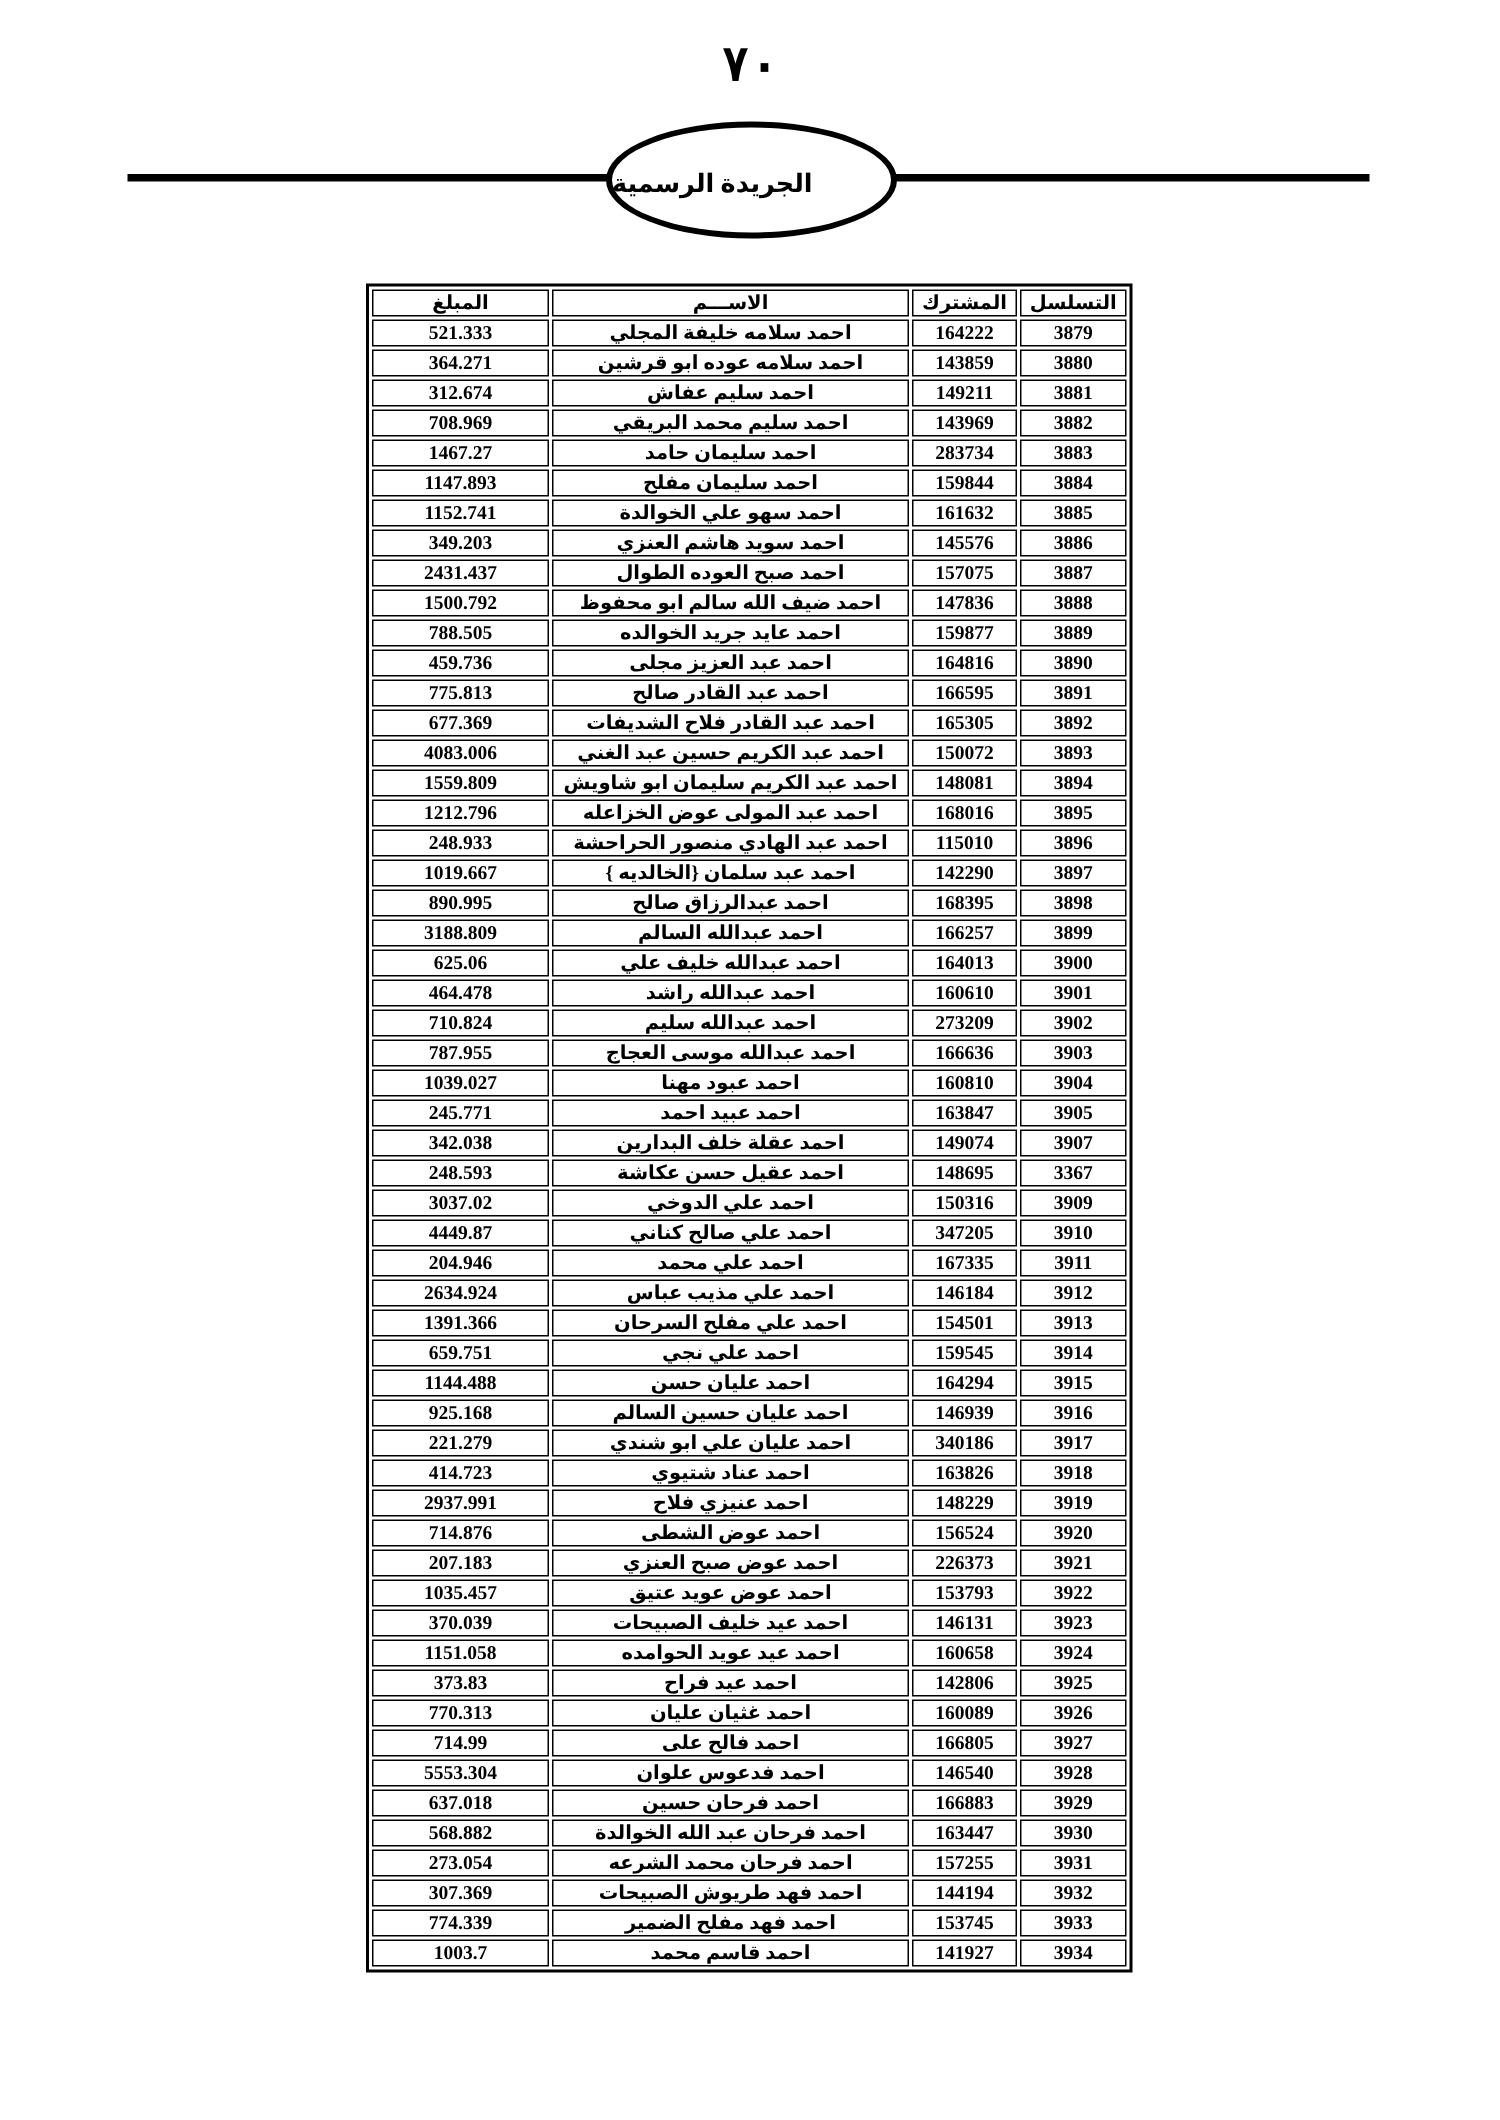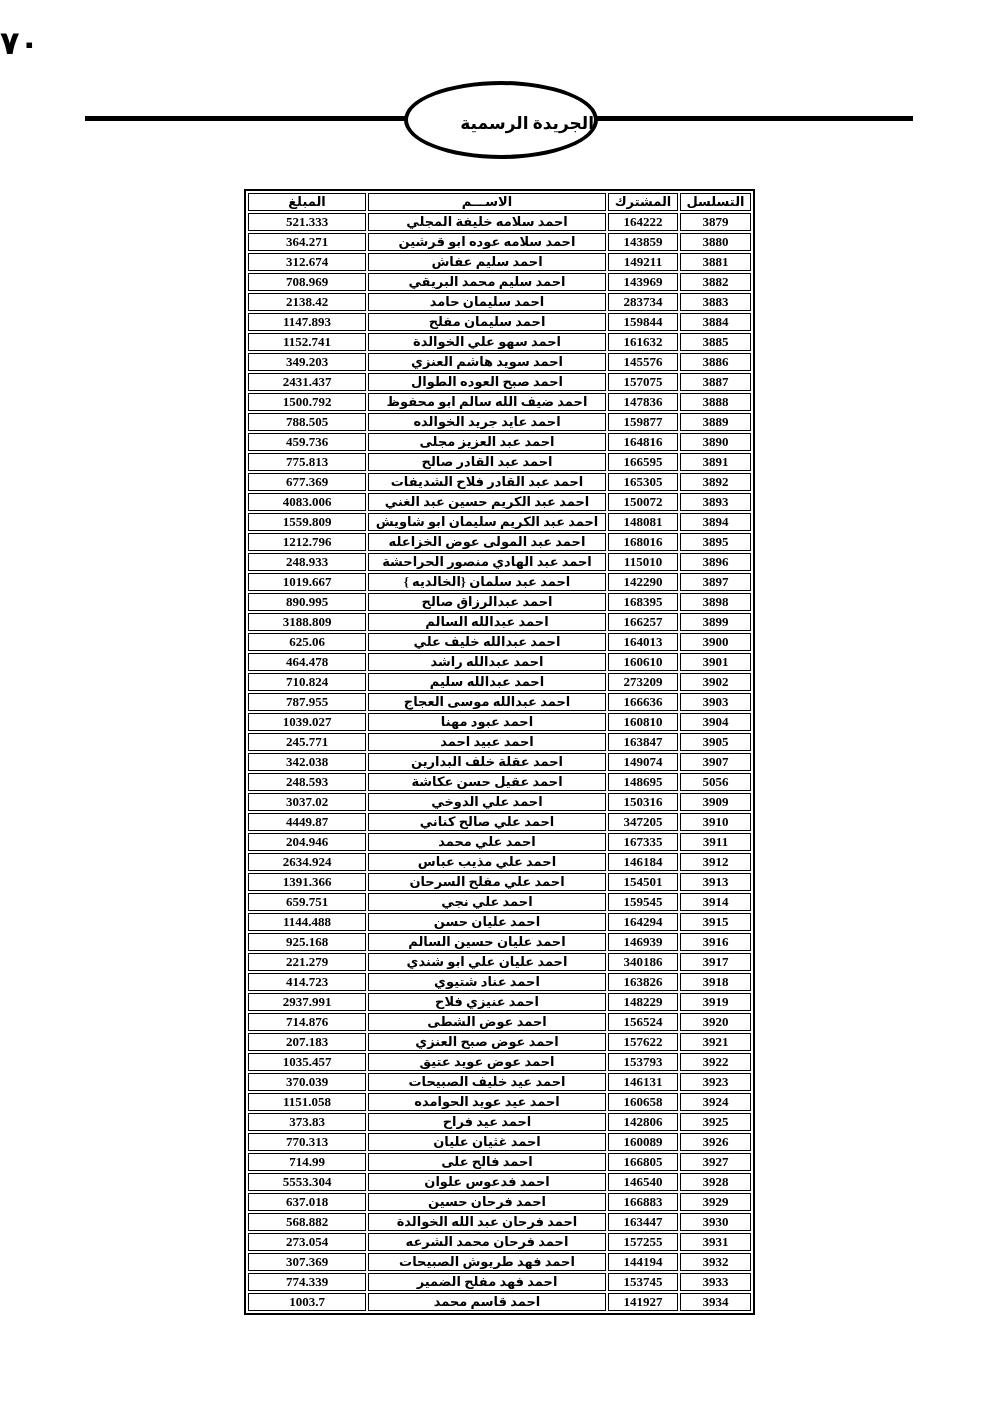--- a/index.html
+++ b/index.html
@@ -15,45 +15,46 @@
     height: 1413px;
     background: #ffffff;
     overflow: hidden;
     direction: rtl;
   }
   .page-number {
     position: absolute;
     top: 24px;
     left: 0;
     width: 1000px;
-    text-align: left;
+    text-align: center;
     font-size: 32px;
     font-weight: bold;
     letter-spacing: 2px;
+    font-family: Liberation Mono, monospace;
   }
   .header-rule {
     position: absolute;
     top: 116px;
     left: 85px;
     width: 828px;
     height: 5px;
     background: #000;
   }
   .banner-oval {
     position: absolute;
     top: 81px;
     left: 404px;
     width: 186px;
     height: 70px;
     background: #ffffff;
     border: 4px solid #000;
     border-radius: 50%;
     display: flex;
     align-items: center;
-    justify-content: flex-start;
+    justify-content: flex-end;
   }
   .banner-oval span {
     font-size: 17px;
     font-weight: bold;
     padding-top: 6px;
   }
   table.records {
     position: absolute;
     top: 189px;
     right: 245px;
@@ -130,21 +131,21 @@
         <tr>
           <td>3882</td>
           <td>143969</td>
           <td>احمد سليم محمد البريقي</td>
           <td>708.969</td>
         </tr>
         <tr>
           <td>3883</td>
           <td>283734</td>
           <td>احمد سليمان حامد</td>
-          <td>2138.42</td>
+          <td>1467.27</td>
         </tr>
         <tr>
           <td>3884</td>
           <td>159844</td>
           <td>احمد سليمان مفلح</td>
           <td>1147.893</td>
         </tr>
         <tr>
           <td>3885</td>
           <td>161632</td>
@@ -271,21 +272,21 @@
           <td>احمد عبيد احمد</td>
           <td>245.771</td>
         </tr>
         <tr>
           <td>3907</td>
           <td>149074</td>
           <td>احمد عقلة خلف البدارين</td>
           <td>342.038</td>
         </tr>
         <tr>
-          <td>5056</td>
+          <td>3367</td>
           <td>148695</td>
           <td>احمد عقيل حسن عكاشة</td>
           <td>248.593</td>
         </tr>
         <tr>
           <td>3909</td>
           <td>150316</td>
           <td>احمد علي الدوخي</td>
           <td>3037.02</td>
         </tr>
@@ -350,21 +351,21 @@
           <td>2937.991</td>
         </tr>
         <tr>
           <td>3920</td>
           <td>156524</td>
           <td>احمد عوض الشطى</td>
           <td>714.876</td>
         </tr>
         <tr>
           <td>3921</td>
-          <td>157622</td>
+          <td>226373</td>
           <td>احمد عوض صبح العنزي</td>
           <td>207.183</td>
         </tr>
         <tr>
           <td>3922</td>
           <td>153793</td>
           <td>احمد عوض عويد عتيق</td>
           <td>1035.457</td>
         </tr>
         <tr>

